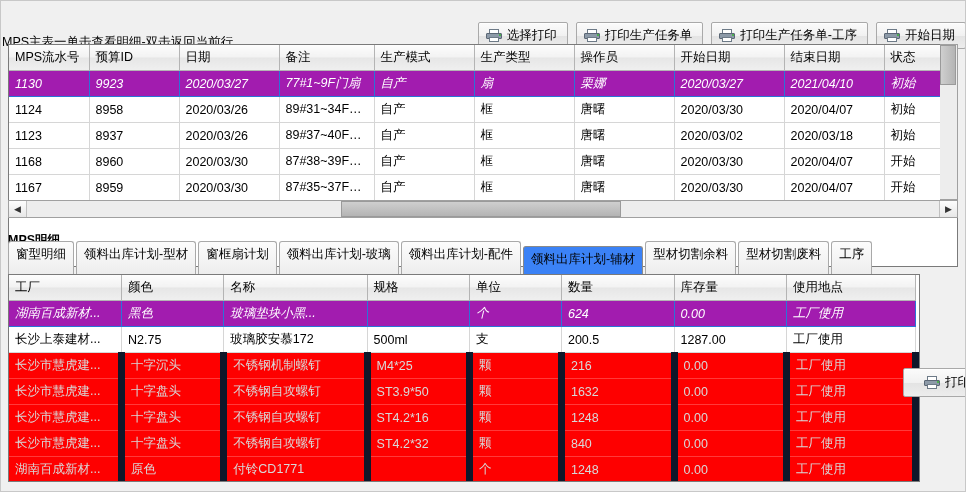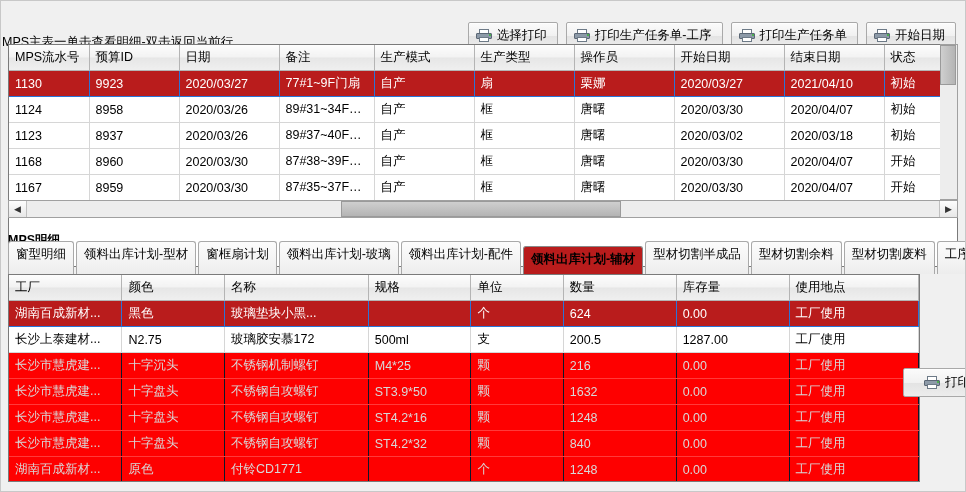--- a/index.html
+++ b/index.html
@@ -22,21 +22,21 @@
     position: absolute;
     left: 2px;
     top: 10px;
     font-size: 12.5px;
     color: #000;
     white-space: nowrap;
     margin-top: 24px;
   }
   .toolbar {
     position: absolute;
-    right: 10px;
+    right: 0;
     top: 22px;
     display: flex;
     gap: 8px;
     align-items: center;
   }
   .tb-btn {
     display: flex;
     align-items: center;
     gap: 5px;
     background: linear-gradient(to bottom, #fbfbfb 0%, #f1f1f1 50%, #e3e3e3 51%, #ededed 100%);
@@ -117,29 +117,30 @@
   table.grid td {
     border-right: 1px solid #d6d6d6;
     border-bottom: 1px solid #d6d6d6;
     padding: 4px 6px;
     white-space: nowrap;
     overflow: hidden;
     text-overflow: ellipsis;
     color: #000;
   }
   tr.sel td {
-    background: #b91c1c;
+    background: #a21caf;
     color: #fff;
     border-right: 1px solid #2a74d8;
     border-bottom: 1px solid #2a74d8;
+    font-style: italic;
   }
   tr.red td {
     background: #fe0000;
     color: #d8d8d8;
-    border-right: 1px solid #0f172a;
+    border-right: 7px solid #0f172a;
     border-bottom: 1px solid #ff3a3a;
   }
 
   
   #mps-grid {
     left: 8px;
     top: 44px;
     width: 950px;
     height: 223px;
   }
@@ -236,23 +237,23 @@
     border: 1px solid #a9a9a9;
     border-bottom: none;
     border-radius: 3px 3px 0 0;
     padding: 4px 7px 11px;
     font-size: 12.5px;
     white-space: nowrap;
     cursor: pointer;
     color: #000;
   }
   .tab.active {
-    background: #b91c1c;
+    background: #3b82f6;
     padding-bottom: 6px;
-    font-weight: bold;
+    font-weight: normal;
     border-color: #8a8a8a;
   }
 
   #detail-grid {
     left: 8px;
     top: 274px;
     width: 912px;
     height: 208px;
   }
 
@@ -288,30 +289,30 @@
         </span>
       <span>选择打印</span>
     </div>
     <div class="tb-btn">
       <span class="printer-icon">
           <span class="paper"></span>
           <span class="body"></span>
           <span class="out"></span>
           <span class="dot"></span>
         </span>
-      <span>打印生产任务单-工序</span>
+      <span>打印生产任务单</span>
     </div>
     <div class="tb-btn">
       <span class="printer-icon">
           <span class="paper"></span>
           <span class="body"></span>
           <span class="out"></span>
           <span class="dot"></span>
         </span>
-      <span>打印生产任务单</span>
+      <span>打印生产任务单-工序</span>
     </div>
     <div class="tb-btn">
       <span class="printer-icon">
           <span class="paper"></span>
           <span class="body"></span>
           <span class="out"></span>
           <span class="dot"></span>
         </span>
       <span>开始日期</span>
     </div>
@@ -424,21 +425,20 @@
 
   <div class="section-title">MPS明细</div>
 
   <div class="tabs">
     <div class="tab">窗型明细</div>
     <div class="tab">领料出库计划-型材</div>
     <div class="tab">窗框扇计划</div>
     <div class="tab">领料出库计划-玻璃</div>
     <div class="tab">领料出库计划-配件</div>
     <div class="tab active">领料出库计划-辅材</div>
-    <div class="tab">型材切割半成品</div>
     <div class="tab">型材切割余料</div>
     <div class="tab">型材切割废料</div>
     <div class="tab">工序</div>
   </div>
 
   <div class="grid-wrap" id="detail-grid">
     <table class="grid">
       <colgroup>
         <col style="width:110px">
           <col style="width:100px">

